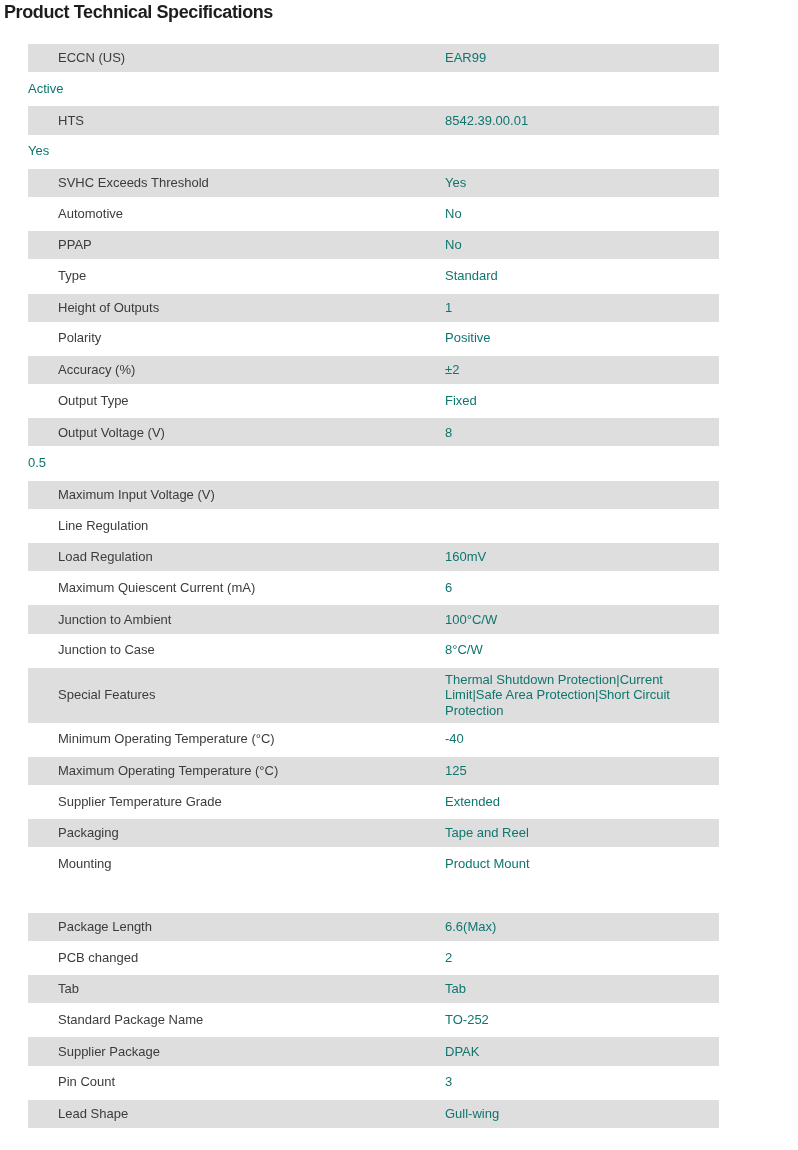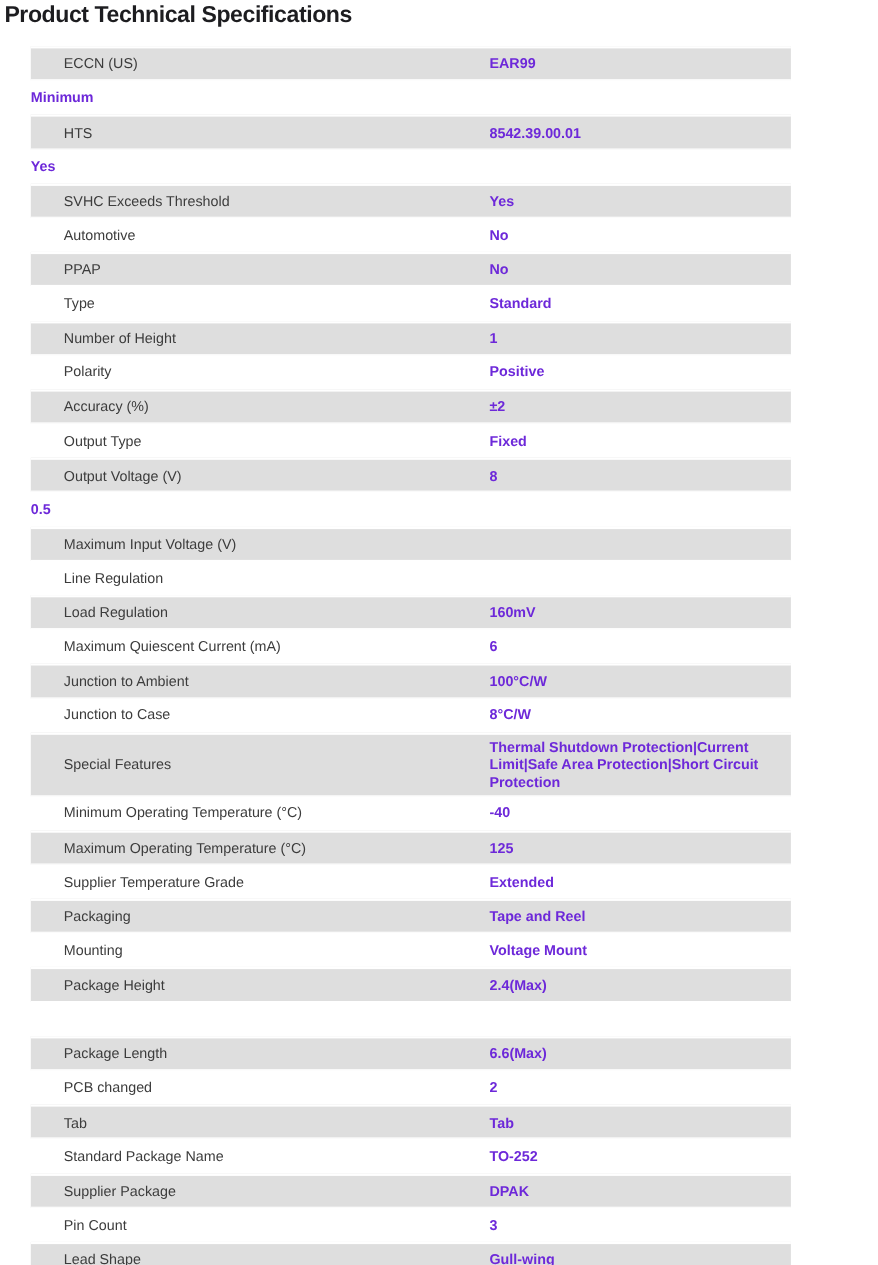--- a/index.html
+++ b/index.html
@@ -12,21 +12,21 @@
     height: 1150px;
     overflow: hidden;
     font-family: "Liberation Sans", sans-serif;
     -webkit-font-smoothing: antialiased;
   }
   .page-title {
     margin: 0;
     box-sizing: border-box;
     height: 42px;
     padding: 2px 0 0 4px;
-    font-size: 21px;
+    font-size: 18px;
     font-weight: 700;
     letter-spacing: -0.4px;
     color: #1d1d20;
   }
   .spec-table {
     width: 691px;
     margin-left: 28px;
   }
   .row {
     display: flex;
@@ -48,39 +48,39 @@
     font-size: 13px;
     font-weight: 400;
     color: #3c3c3c;
     line-height: 1.2;
   }
   .value {
     flex: 1 1 auto;
     box-sizing: border-box;
     padding: 4px 18px 4px 0;
     font-size: 13px;
-    font-weight: 700;
-    color: #6d28d9;
+    font-weight: 400;
+    color: #0f766e;
     line-height: 1.2;
     overflow-wrap: break-word;
   }
 </style>
 </head>
 <body>
 
 <div class="page">
   <h1 class="page-title">Product Technical Specifications</h1>
   <div class="spec-table">
   <div class="row gray">
     <div class="label">ECCN (US)</div>
     <div class="value">EAR99</div>
   </div>
 
   <div class="row">
-    <div class="value">Minimum</div>
+    <div class="value">Active</div>
   </div>
 
   <div class="row gray">
     <div class="label">HTS</div>
     <div class="value">8542.39.00.01</div>
   </div>
 
   <div class="row">
     <div class="value">Yes</div>
   </div>
@@ -99,21 +99,21 @@
     <div class="label">PPAP</div>
     <div class="value">No</div>
   </div>
 
   <div class="row">
     <div class="label">Type</div>
     <div class="value">Standard</div>
   </div>
 
   <div class="row gray">
-    <div class="label">Number of Height</div>
+    <div class="label">Height of Outputs</div>
     <div class="value">1</div>
   </div>
 
   <div class="row">
     <div class="label">Polarity</div>
     <div class="value">Positive</div>
   </div>
 
   <div class="row gray">
     <div class="label">Accuracy (%)</div>
@@ -182,27 +182,23 @@
     <div class="value">Extended</div>
   </div>
 
   <div class="row gray">
     <div class="label">Packaging</div>
     <div class="value">Tape and Reel</div>
   </div>
 
   <div class="row">
     <div class="label">Mounting</div>
-    <div class="value">Voltage Mount</div>
-  </div>
-
-  <div class="row gray">
-    <div class="label">Package Height</div>
-    <div class="value">2.4(Max)</div>
-  </div>
+    <div class="value">Product Mount</div>
+  </div>
+
 
   <div class="row">
   </div>
 
   <div class="row gray">
     <div class="label">Package Length</div>
     <div class="value">6.6(Max)</div>
   </div>
 
   <div class="row">

